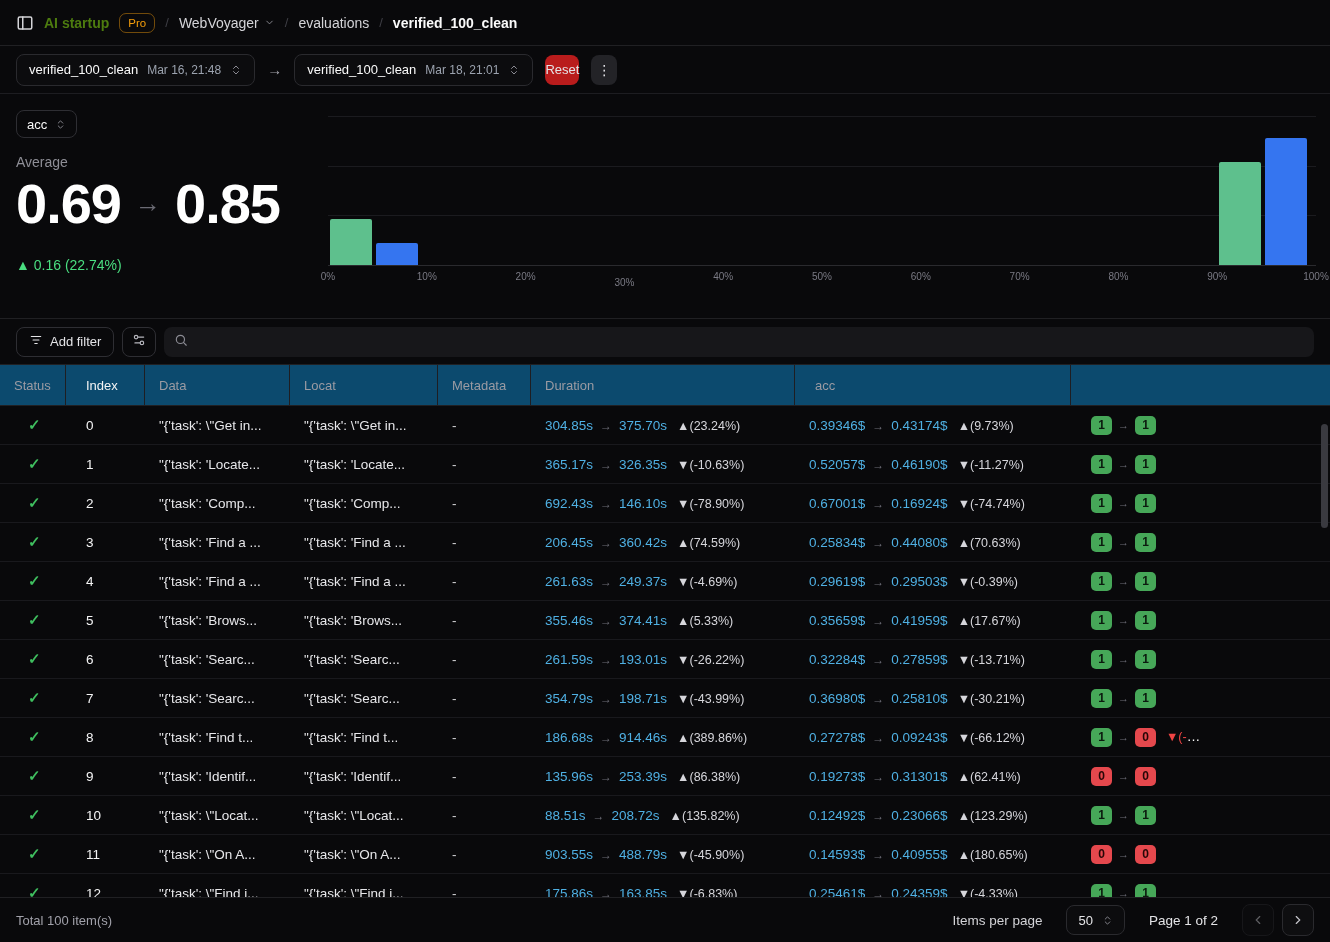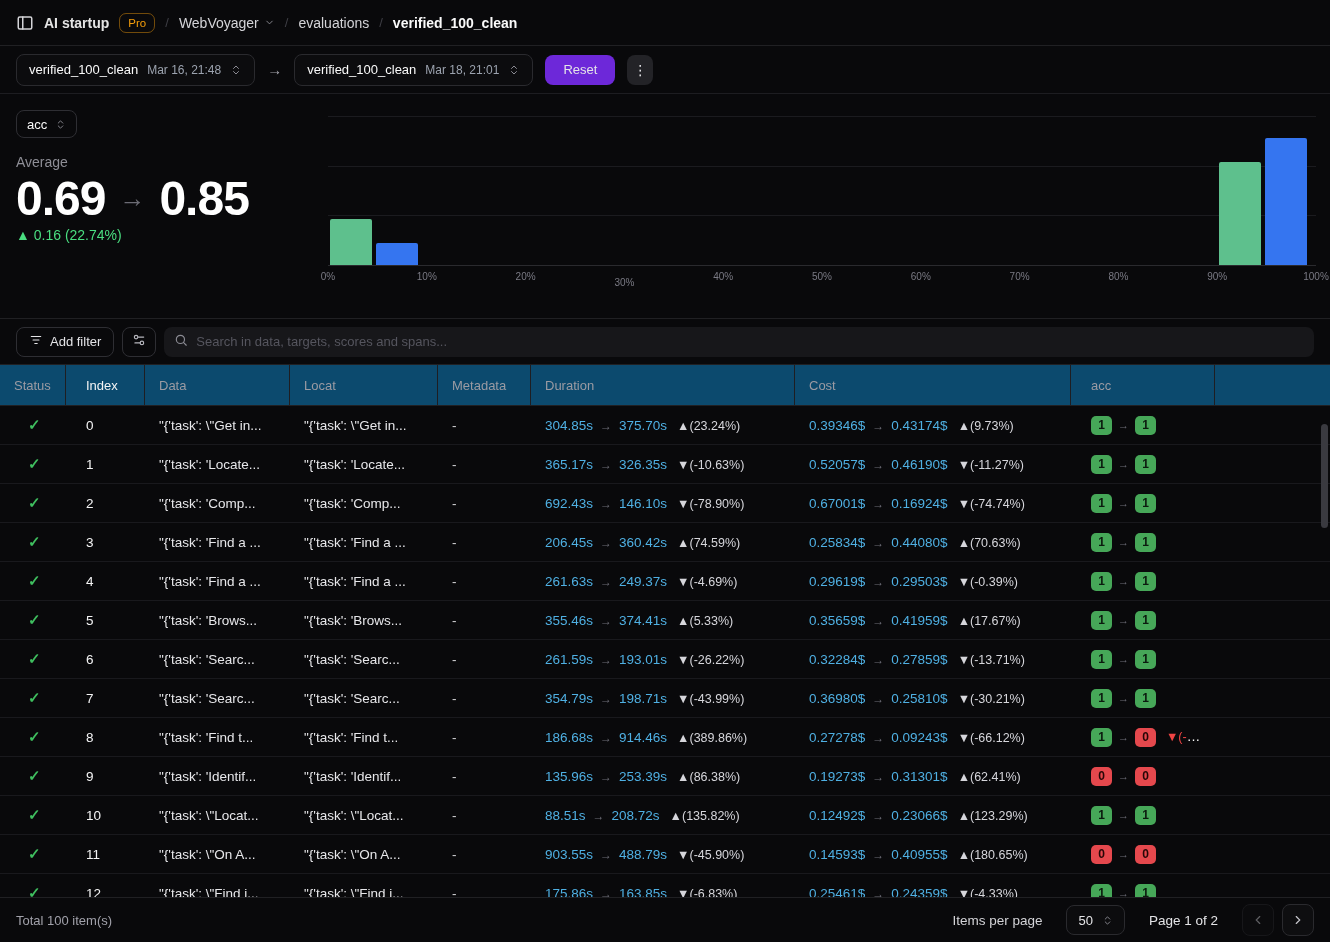--- a/index.html
+++ b/index.html
@@ -3,44 +3,44 @@
 <meta charset="utf-8">
 <style>
   *{margin:0;padding:0;box-sizing:border-box}
   html,body{width:1330px;height:942px;overflow:hidden}
   body{background:#09090b;color:#fafafa;font-family:"Liberation Sans",sans-serif;font-size:13px;display:flex;flex-direction:column}
   button{font-family:inherit;cursor:pointer}
 
   
   .topbar{height:46px;flex:none;display:flex;align-items:center;gap:10px;padding:0 16px;border-bottom:1px solid #202023}
   .ghost-icon{background:none;border:none;color:#d4d4d8;display:inline-flex;align-items:center}
-  .workspace{font-size:14px;font-weight:600;color:#e5e5e5;cursor:pointer}
+  .workspace{font-size:14px;font-weight:600;color:#4d7c0f;cursor:pointer}
   .pro{color:var(--pro-badge);border:1px solid rgba(245,158,11,.45);border-radius:7px;padding:1px 8px;font-size:11.5px;line-height:16px}
   .sep{color:#3f3f46;font-size:13px}
   .crumb{color:#d4d4d8;font-size:14px;display:inline-flex;align-items:center;gap:5px;cursor:pointer}
   .crumb .chev{color:#8b8b93;display:inline-flex}
   .current{color:#fafafa;font-size:14px;font-weight:600}
 
   
   .comp-bar{height:48px;flex:none;display:flex;align-items:center;gap:12px;padding:0 16px;border-bottom:1px solid #1d1d21}
   .eval-select{display:inline-flex;align-items:center;gap:9px;height:32px;padding:0 12px;border:1px solid #2a2a2e;border-radius:8px;background:#0c0c0e;color:#fafafa;font-size:13px}
   .edate{color:#9ca3af;font-size:12px}
   .selchev{color:#8b8b93;display:inline-flex}
   .comp-arrow{color:#a1a1aa;font-size:15px}
-  .reset-btn{height:30px;padding:0 18px;background:#6d28d9;border:none;border-radius:8px;color:#e4e4e7;font-size:13px}
+  .reset-btn{height:30px;padding:0 0;background:#b91c1c;border:none;border-radius:8px;color:#e4e4e7;font-size:13px}
   .kebab-btn{height:30px;width:26px;background:#232327;border:none;border-radius:8px;color:#e4e4e7;font-size:14px}
 
   
   .overview{height:224px;flex:none;position:relative;padding:16px}
   .metric-select{display:inline-flex;align-items:center;gap:8px;height:28px;padding:0 10px;border:1px solid #2e2e33;border-radius:8px;background:transparent;color:#fafafa;font-size:13px}
   .avg-label{color:#8e8e96;font-size:14px;margin-top:16px}
   .avg-values{display:flex;align-items:center;gap:14px;margin-top:1px}
-  .avg-values .num{font-size:48px;font-weight:800;letter-spacing:-1px;color:#fff}
+  .avg-values .num{font-size:56px;font-weight:800;letter-spacing:-1px;color:#fff}
   .big-arrow{color:#6b6b74;font-size:26px}
-  .avg-delta{color:var(--positive);font-size:14px;margin-top:1px}
+  .avg-delta{color:var(--positive);font-size:14px;margin-top:21px}
   .chart{position:absolute;left:328px;right:14px;top:22px}
   .plot{position:relative;height:150px;border-bottom:1px solid #2a2a2e}
   .gridline{position:absolute;left:0;right:0;height:1px;background:#1b1b1f}
   .bar{position:absolute;bottom:0;border-radius:2px 2px 0 0}
   .x-axis{position:relative;height:18px}
   .x-axis span{position:absolute;top:5px;transform:translateX(-50%);font-size:10px;color:#7a7a84;white-space:nowrap}
 
   
   .filter-bar{height:46px;flex:none;display:flex;align-items:center;gap:8px;padding:0 16px;border-top:1px solid #202023}
   .add-filter{display:inline-flex;align-items:center;gap:7px;height:30px;padding:0 12px;border:1px solid #2e2e33;border-radius:8px;background:transparent;color:#e4e4e7;font-size:13px}
@@ -196,32 +196,30 @@
           <path d="M14 17H5"></path>
           <circle cx="17" cy="17" r="3"></circle>
           <circle cx="7" cy="7" r="3"></circle>
         </svg></span>
   </button>
   <div class="search">
     <span><svg width="14" height="14" viewBox="0 0 24 24" fill="none" stroke="currentColor" stroke-width="2" stroke-linecap="round">
           <circle cx="11" cy="11" r="7"></circle>
           <line x1="21" y1="21" x2="16.2" y2="16.2"></line>
         </svg></span>
-    <input type="text" placeholder="Search in data, targets, scores and spans..." style="">
   </div>
 </div>
 
 <div class="thead">
   <div class="hcell">Status</div>
   <div class="hcell c-index">Index</div>
   <div class="hcell">Data</div>
   <div class="hcell">Locat</div>
   <div class="hcell">Metadata</div>
   <div class="hcell">Duration</div>
-  <div class="hcell">Cost</div>
   <div class="hcell c-acc">acc</div>
   <div class="hcell no-b"></div>
 </div>
 
 <div class="tbody">
   <div class="scroll-thumb"></div>
 
   <div class="trow">
     <div class="cell c-status"><span class="check">✓</span></div>
     <div class="cell c-index">0</div>

